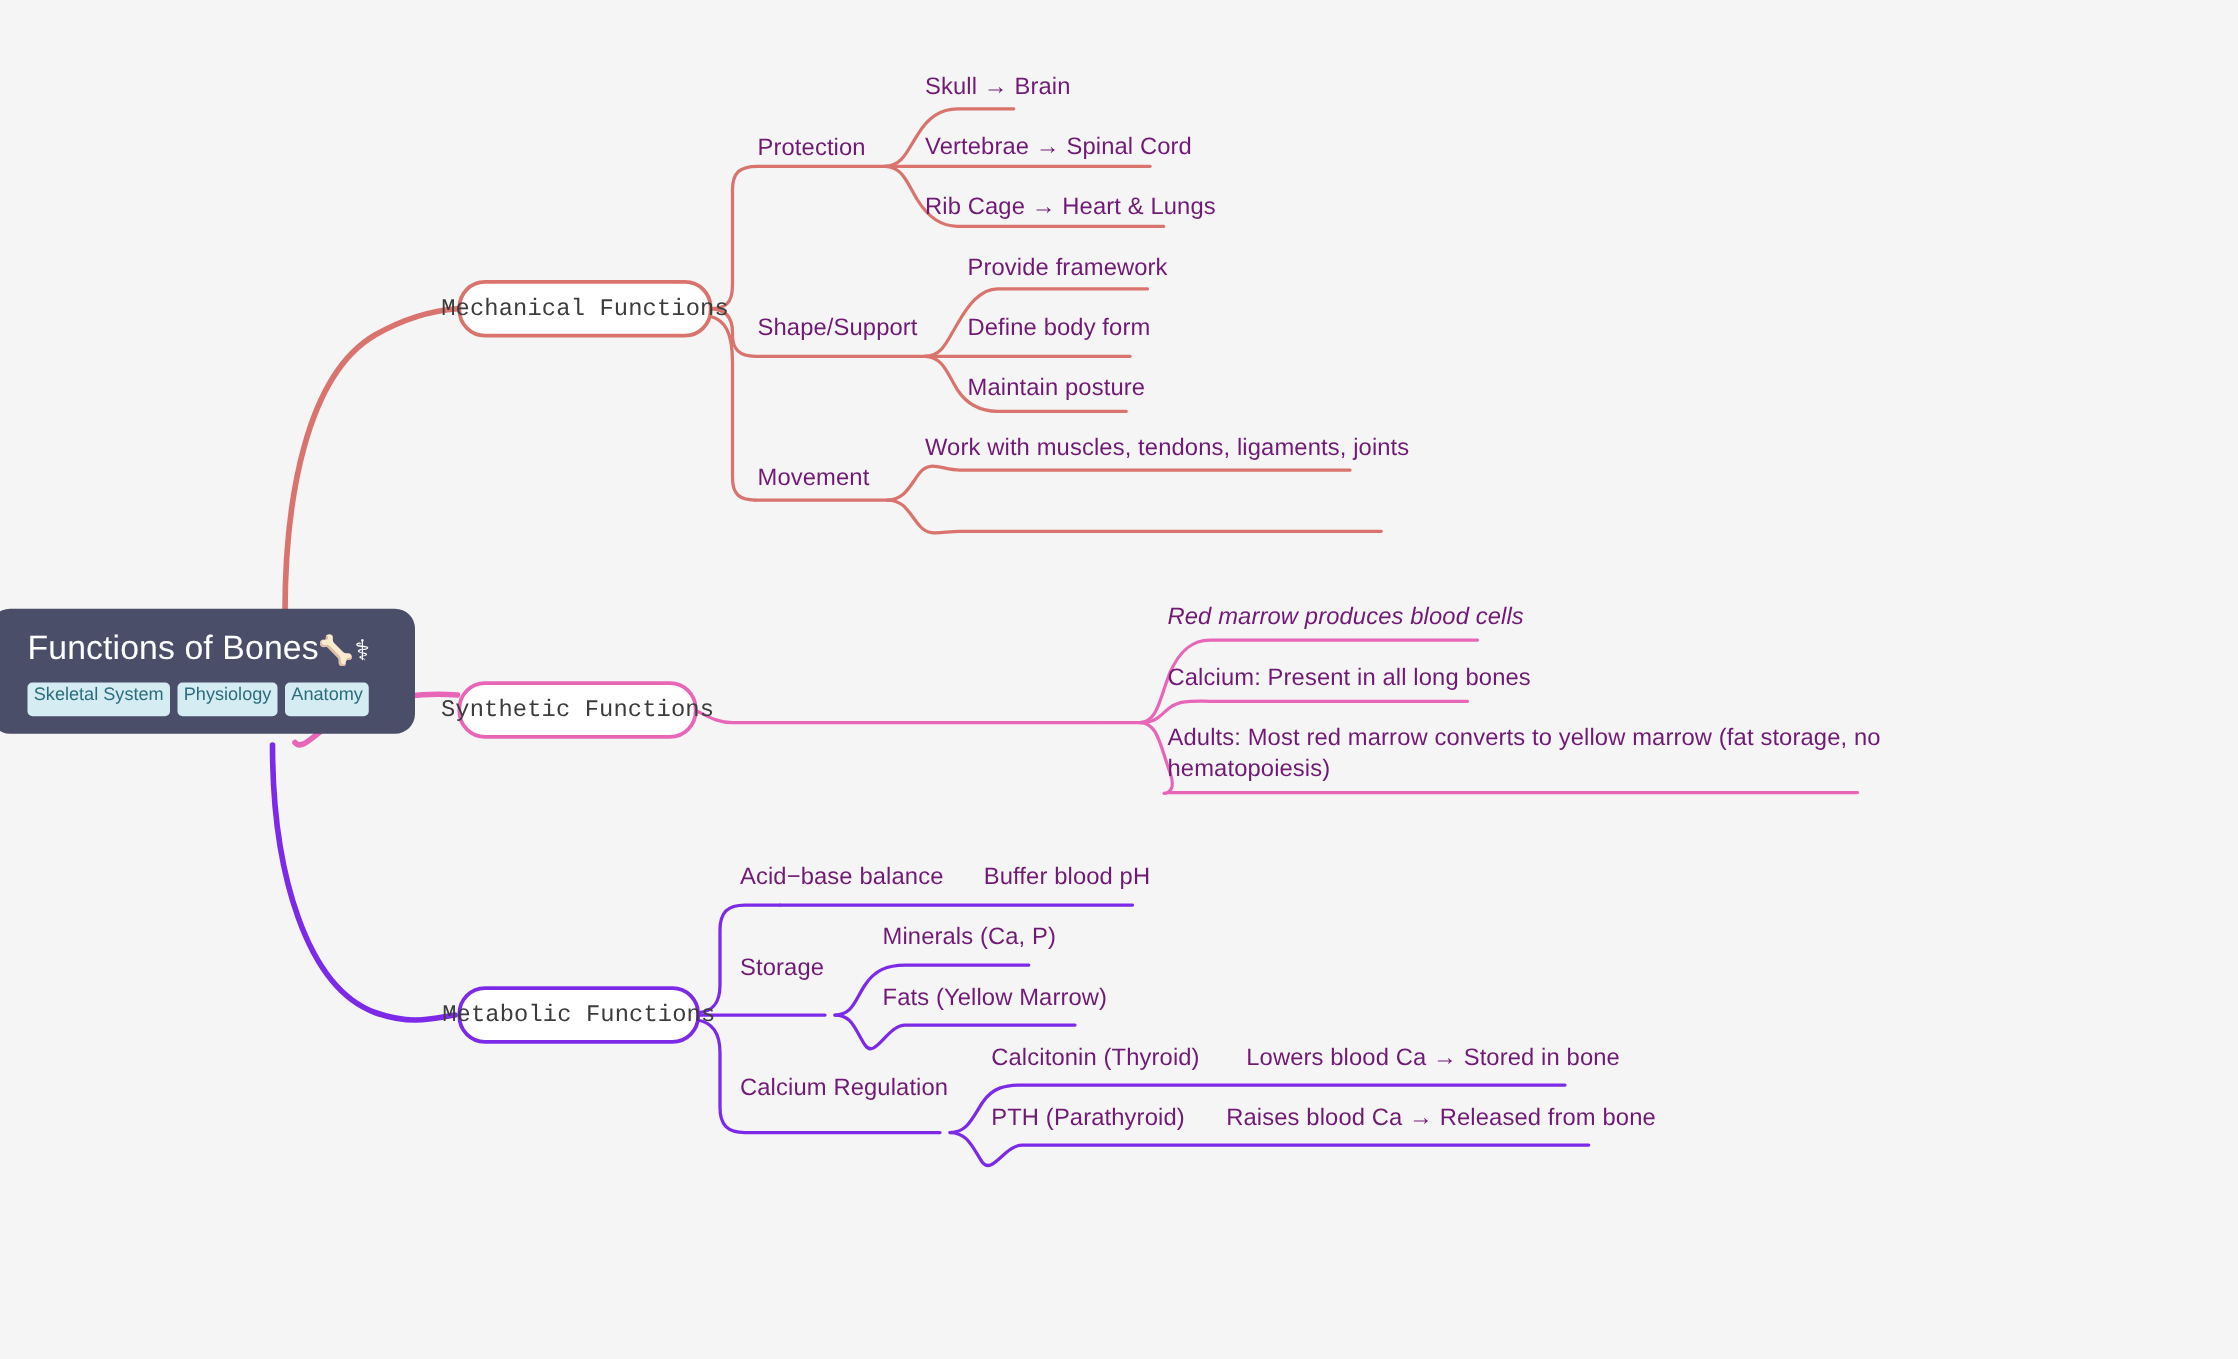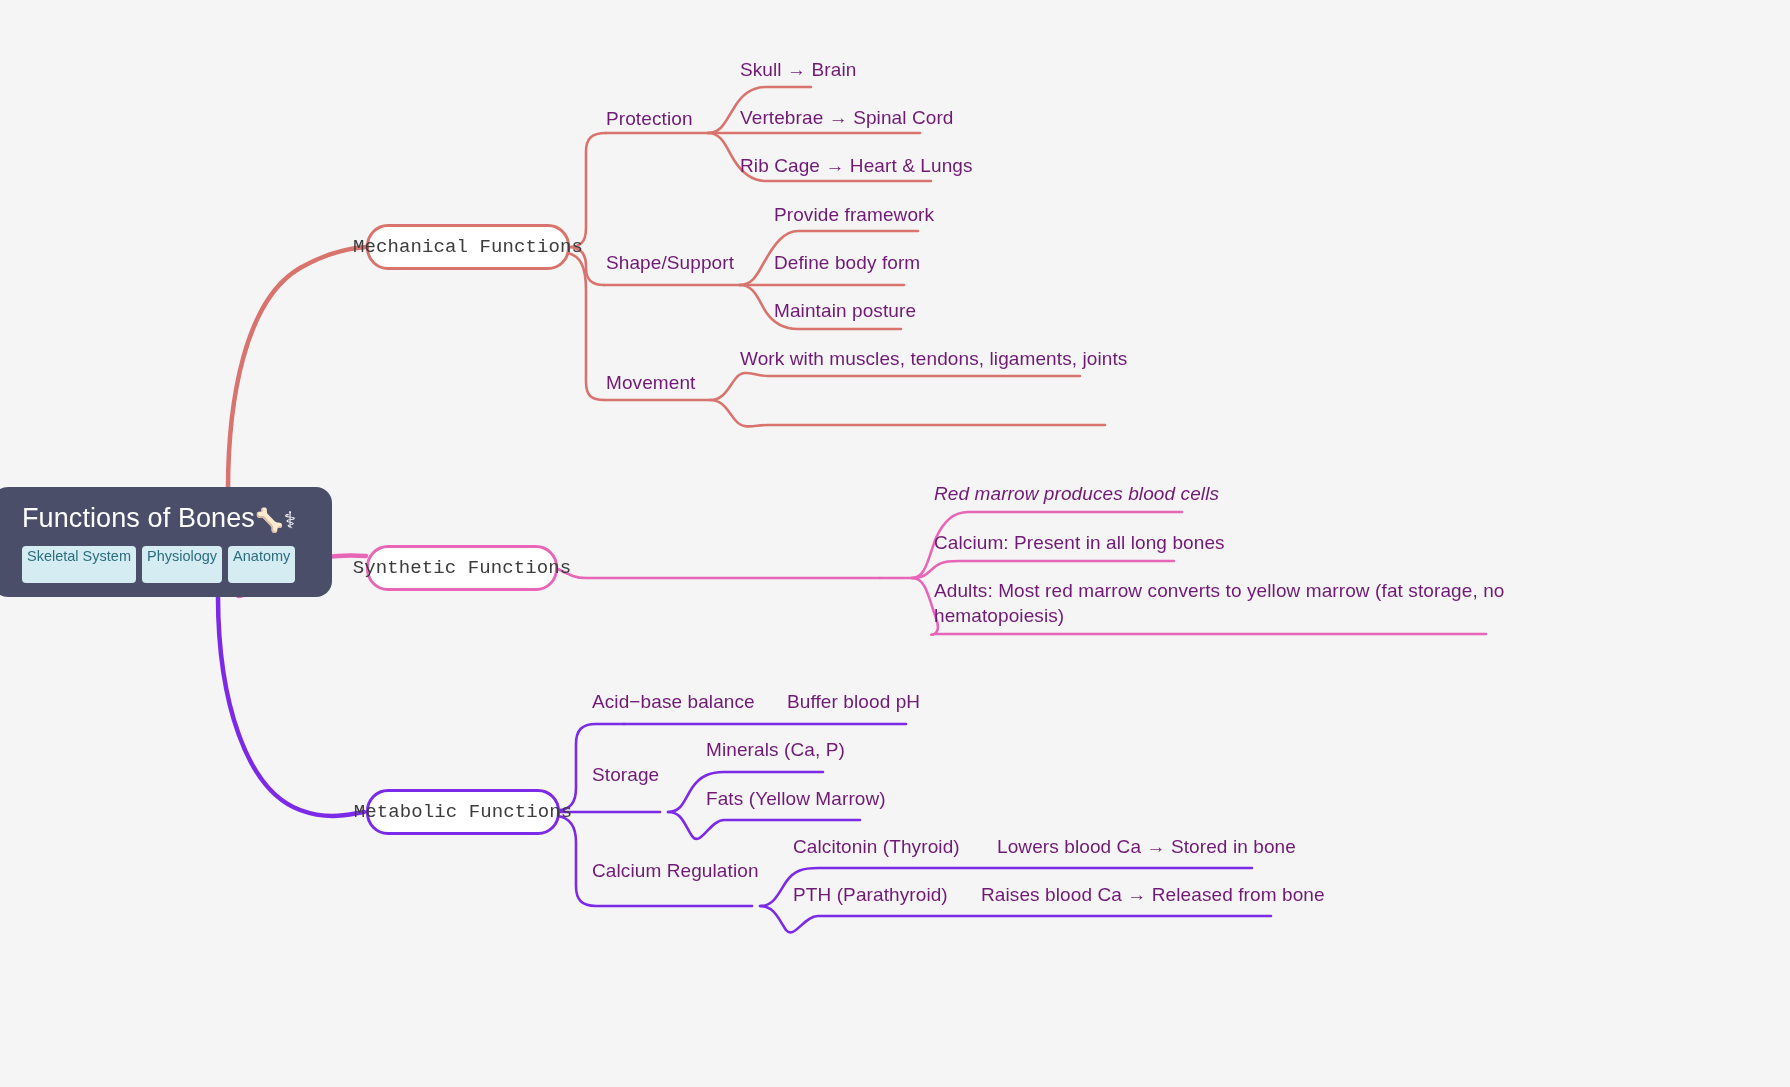--- a/index.html
+++ b/index.html
@@ -50,21 +50,21 @@
     margin-top: 9px;
     display: flex;
     gap: 6px;
     align-items: center;
   }
   .root-tag {
     background: #d4ecf2;
     color: #2c6d7d;
     font-size: 14.5px;
     line-height: 18px;
-    padding: 1px 5px 18px 5px;
+    padding: 1px 5px 8px 5px;
     border-radius: 4px;
     white-space: nowrap;
   }
   
   .pill {
     position: absolute;
     box-sizing: border-box;
     background: #ffffff;
     border-style: solid;
     border-width: 3px;

